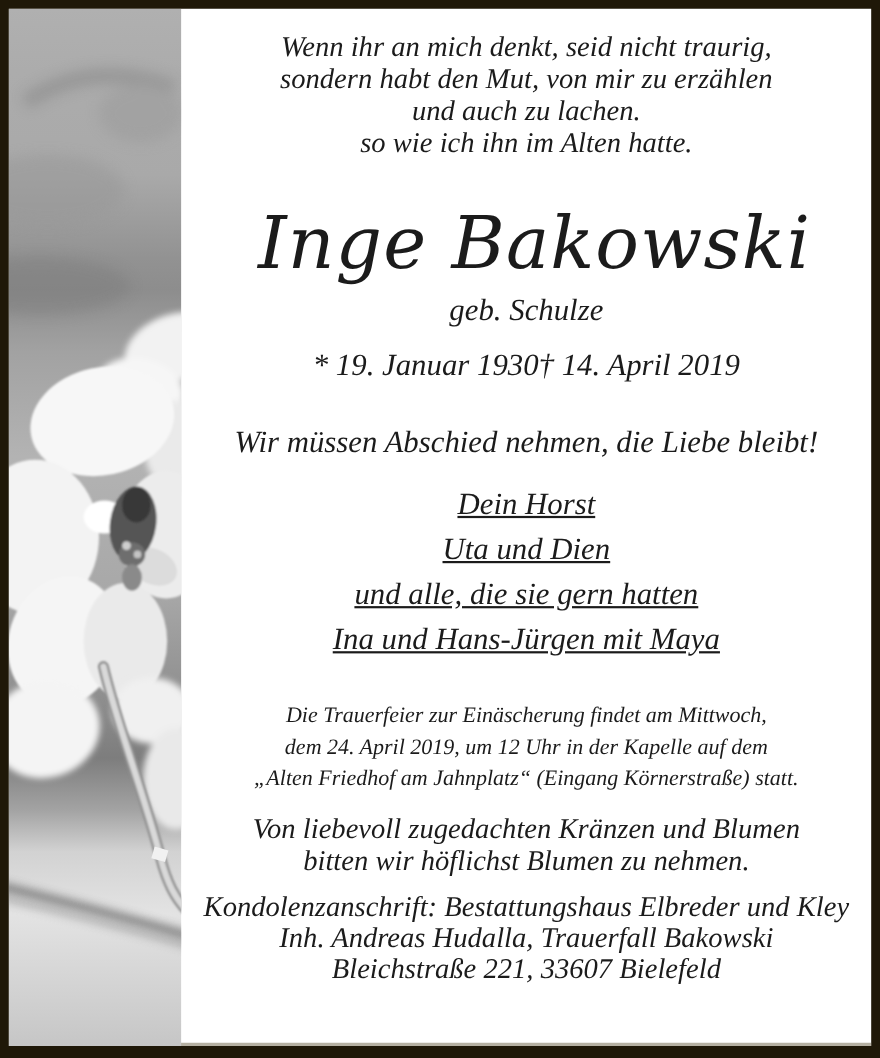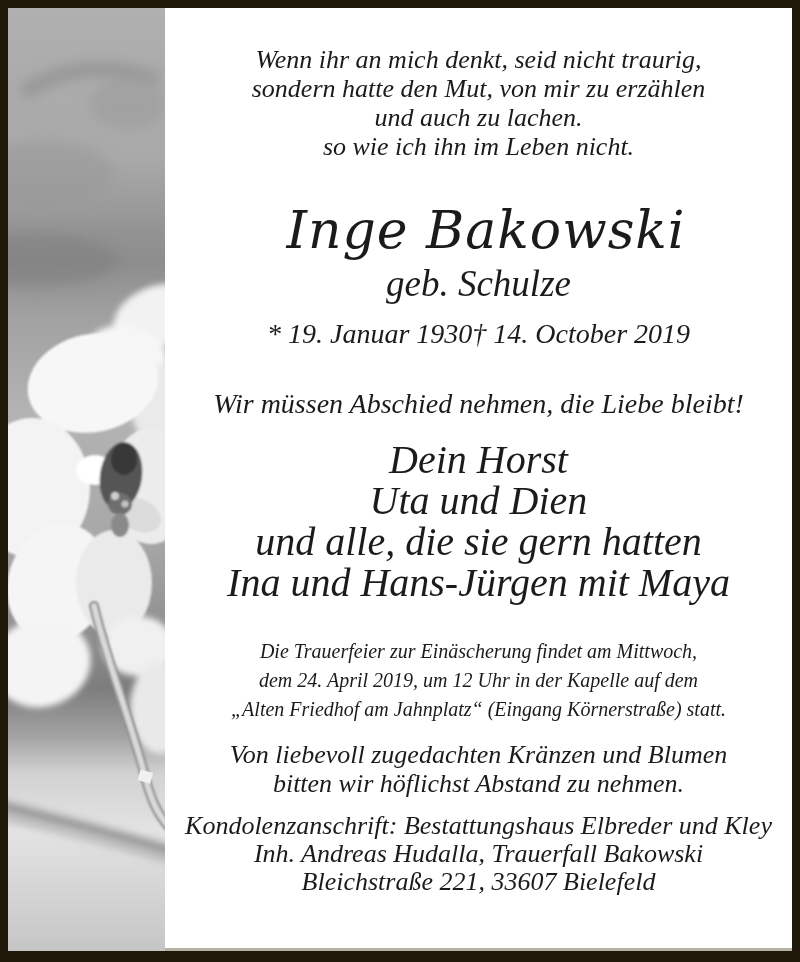--- a/index.html
+++ b/index.html
@@ -21,45 +21,45 @@
   .photo-strip {
     flex: 0 0 157px;
     height: 100%;
     overflow: hidden;
     position: relative;
   }
   .photo-strip svg { display: block; }
   .content {
     flex: 1 1 auto;
     height: 100%;
-    padding-top: 37px;
+    padding-top: 20px;
     text-align: center;
     color: #1b1b1b;
     font-style: italic;
     overflow: hidden;
   }
   .poem { font-size: 26px; line-height: 29px; }
   .name {
     margin-top: 40px;
     font-family: "DejaVu Serif", serif;
     font-weight: normal;
     font-style: italic;
-    font-size: 52px;
+    font-size: 66px;
     line-height: 1.15;
     letter-spacing: 1px;
     margin-left: 15px;
   }
-  .maiden { margin-top: 6px; font-size: 37px; line-height: 34px; }
+  .maiden { margin-top: 6px; font-size: 28px; line-height: 34px; }
   .dates {
     margin-top: 16px;
     font-size: 28px; line-height: 34px;
     display: flex; justify-content: center; 
   }
   .farewell { margin-top: 38px; font-size: 28px; line-height: 30px; }
-  .mourners { margin-top: 20px; font-size: 40px; line-height: 41px; }
+  .mourners { margin-top: 20px; font-size: 28px; line-height: 41px; text-decoration: underline; }
   .funeral { margin-top: 34px; font-size: 20px; line-height: 29px; }
   .flowers { margin-top: 16px; font-size: 26px; line-height: 29px; text-align: center; }
   .condolence { margin-top: 14px; font-size: 26px; line-height: 28px; }
 </style>
 </head>
 <body>
 
 <div class="frame">
 
   <div class="photo-strip">
@@ -140,52 +140,52 @@
         <path d="M -6 798 C 50 812 110 827 163 843" stroke="#7b7b7b" stroke-width="9" filter="url(#blur4)" opacity="0.85"></path>
         <path d="M -6 808 C 50 822 110 836 163 852" stroke="#9a9a9a" stroke-width="6" filter="url(#blur4)" opacity="0.65"></path>
       </g>
     </svg>
   </div>
 
   <div class="content">
 
     <div class="poem">
       <div>Wenn ihr an mich denkt, seid nicht traurig,</div>
-      <div>sondern hatte den Mut, von mir zu erzählen</div>
+      <div>sondern habt den Mut, von mir zu erzählen</div>
       <div>und auch zu lachen.</div>
-      <div>so wie ich ihn im Leben nicht.</div>
+      <div>so wie ich ihn im Alten hatte.</div>
     </div>
 
     <h1 class="name">Inge Bakowski</h1>
 
     <div class="maiden">geb. Schulze</div>
 
     <div class="dates">
       <span>* 19. Januar 1930</span>
-      <span>† 14. October 2019</span>
+      <span>† 14. April 2019</span>
     </div>
 
     <div class="farewell">Wir müssen Abschied nehmen, die Liebe bleibt!</div>
 
     <div class="mourners">
       <div>Dein Horst</div>
       <div>Uta und Dien</div>
       <div>und alle, die sie gern hatten</div>
       <div>Ina und Hans-Jürgen mit Maya</div>
     </div>
 
     <div class="funeral">
       <div>Die Trauerfeier zur Einäscherung findet am Mittwoch,</div>
       <div>dem 24. April 2019, um 12 Uhr in der Kapelle auf dem</div>
       <div>„Alten Friedhof am Jahnplatz“ (Eingang Körnerstraße) statt.</div>
     </div>
 
     <div class="flowers">
       <div>Von liebevoll zugedachten Kränzen und Blumen</div>
-      <div>bitten wir höflichst Abstand zu nehmen.</div>
+      <div>bitten wir höflichst Blumen zu nehmen.</div>
     </div>
 
     <div class="condolence">
       <div>Kondolenzanschrift: Bestattungshaus Elbreder und Kley</div>
       <div>Inh. Andreas Hudalla, Trauerfall Bakowski</div>
       <div>Bleichstraße 221, 33607 Bielefeld</div>
     </div>
 
   </div>
 </div>

